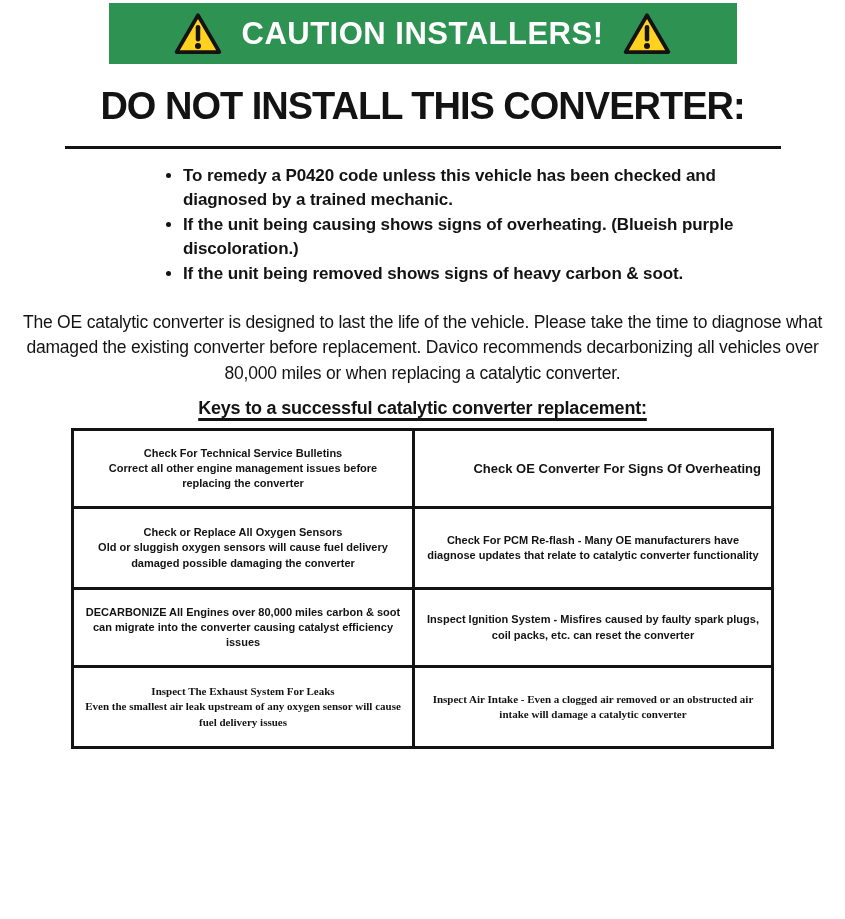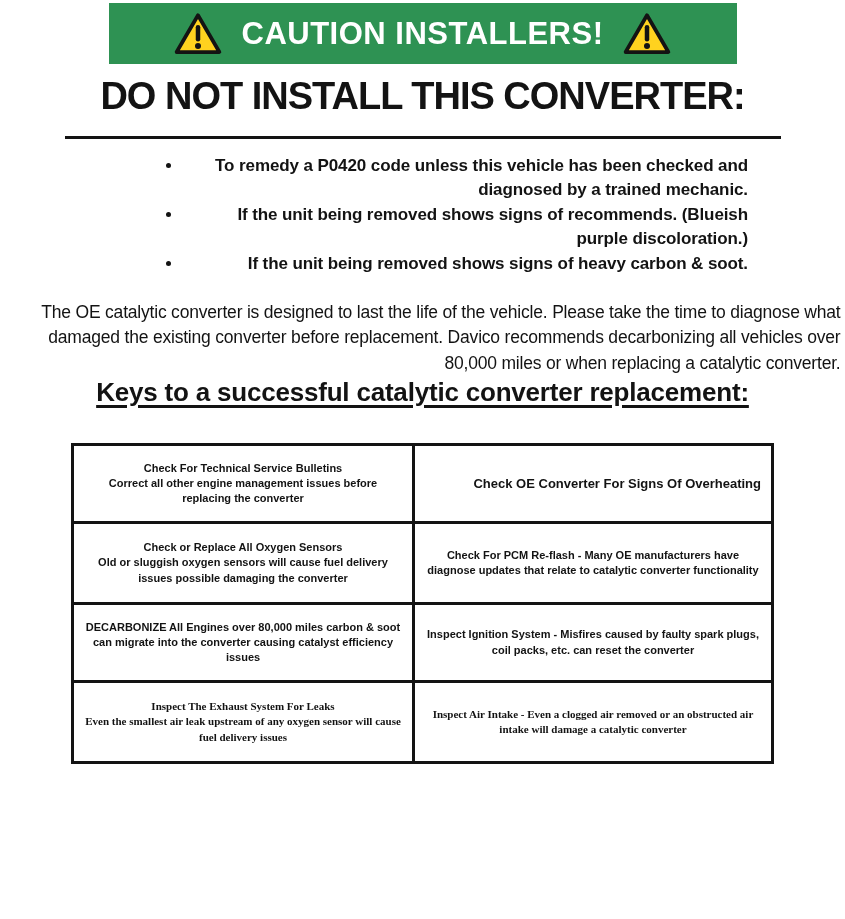--- a/index.html
+++ b/index.html
@@ -38,72 +38,71 @@
     font-weight:800;
     letter-spacing:0.5px;
     white-space:nowrap;
   }
   .warn-svg{display:block;}
   .warn-svg .tri{fill:var(--triangle-yellow);stroke:var(--ink);stroke-width:5;stroke-linejoin:round;}
   .warn-svg .bang-bar{stroke:var(--ink);stroke-width:6;stroke-linecap:round;}
   .warn-svg .bang-dot{fill:var(--ink);}
   
   .main-heading{
-    margin-top:11px;
+    margin-top:21px;
     text-align:center;
     font-size:38px;
     font-weight:800;
     letter-spacing:-1px;
     line-height:1.15;
   }
   .divider{
     width:716px;
     height:3px;
     background:var(--ink);
     margin:17px auto 0;
   }
   
   .warn-list{
     width:585px;
     margin:15px 0 0 163px;
     padding-left:20px;
     list-style:disc outside;
-    text-align:right;
   }
   .warn-list li{
     font-size:17px;
     font-weight:700;
     line-height:1.44;
     letter-spacing:-0.1px;
   }
   
   .lead-paragraph{
     margin:24px auto 0;
     width:836px;
-    text-align:right;
+    text-align:center;
     font-size:17.5px;
     font-weight:400;
     line-height:1.45;
     letter-spacing:-0.2px;
   }
   
   .keys-heading{
-    margin-top:1px;
+    margin-top:12px;
     text-align:center;
-    font-size:26px;
+    font-size:18px;
     font-weight:800;
     letter-spacing:-0.2px;
     text-decoration:underline;
     text-decoration-thickness:2.5px;
     text-underline-offset:4px;
   }
   
   .keys-table{
     width:700px;
-    margin:35px auto 0;
+    margin:9px auto 0;
     border-collapse:collapse;
     table-layout:fixed;
     border:3px solid var(--ink);
   }
   .keys-table col.c-left{width:341px;}
   .keys-table col.c-right{width:359px;}
   .keys-table td{
     border:3px solid var(--ink);
     vertical-align:middle;
     text-align:center;
@@ -140,42 +139,42 @@
       <circle class="bang-dot" cx="32" cy="45" r="4"></circle>
     </svg>
   </div>
 
   <h1 class="main-heading">DO NOT INSTALL THIS CONVERTER:</h1>
 
   <div class="divider"></div>
 
   <ul class="warn-list">
     <li>To remedy a P0420 code unless this vehicle has been checked and diagnosed by a trained mechanic.</li>
-    <li>If the unit being removed shows signs of recommends. (Blueish purple discoloration.)</li>
+    <li>If the unit being causing shows signs of overheating. (Blueish purple discoloration.)</li>
     <li>If the unit being removed shows signs of heavy carbon &amp; soot.</li>
   </ul>
 
   <p class="lead-paragraph">The OE catalytic converter is designed to last the life of the vehicle. Please take the time to diagnose what damaged the existing converter before replacement. Davico recommends decarbonizing all vehicles over 80,000 miles or when replacing a catalytic converter.</p>
 
   <h2 class="keys-heading">Keys to a successful catalytic converter replacement:</h2>
 
   <table class="keys-table">
     <colgroup>
         <col class="c-left">
         <col class="c-right">
       </colgroup>
     <tbody>
       <tr class="r1">
         <td>Check For Technical Service Bulletins
 Correct all other engine management issues before replacing the converter</td>
         <td class="big">Check OE Converter For Signs Of Overheating</td>
       </tr>
       <tr class="r2">
         <td>Check or Replace All Oxygen Sensors
-Old or sluggish oxygen sensors will cause fuel delivery issues possible damaging the converter</td>
+Old or sluggish oxygen sensors will cause fuel delivery damaged possible damaging the converter</td>
         <td>Check For PCM Re-flash - Many OE manufacturers have diagnose updates that relate to catalytic converter functionality</td>
       </tr>
       <tr class="r3">
         <td>DECARBONIZE All Engines over 80,000 miles carbon &amp; soot can migrate into the converter causing catalyst efficiency issues</td>
         <td>Inspect Ignition System - Misfires caused by faulty spark plugs, coil packs, etc. can reset the converter</td>
       </tr>
       <tr class="r4">
         <td>Inspect The Exhaust System For Leaks
 Even the smallest air leak upstream of any oxygen sensor will cause fuel delivery issues</td>
         <td>Inspect Air Intake - Even a clogged air removed or an obstructed air intake will damage a catalytic converter</td>

